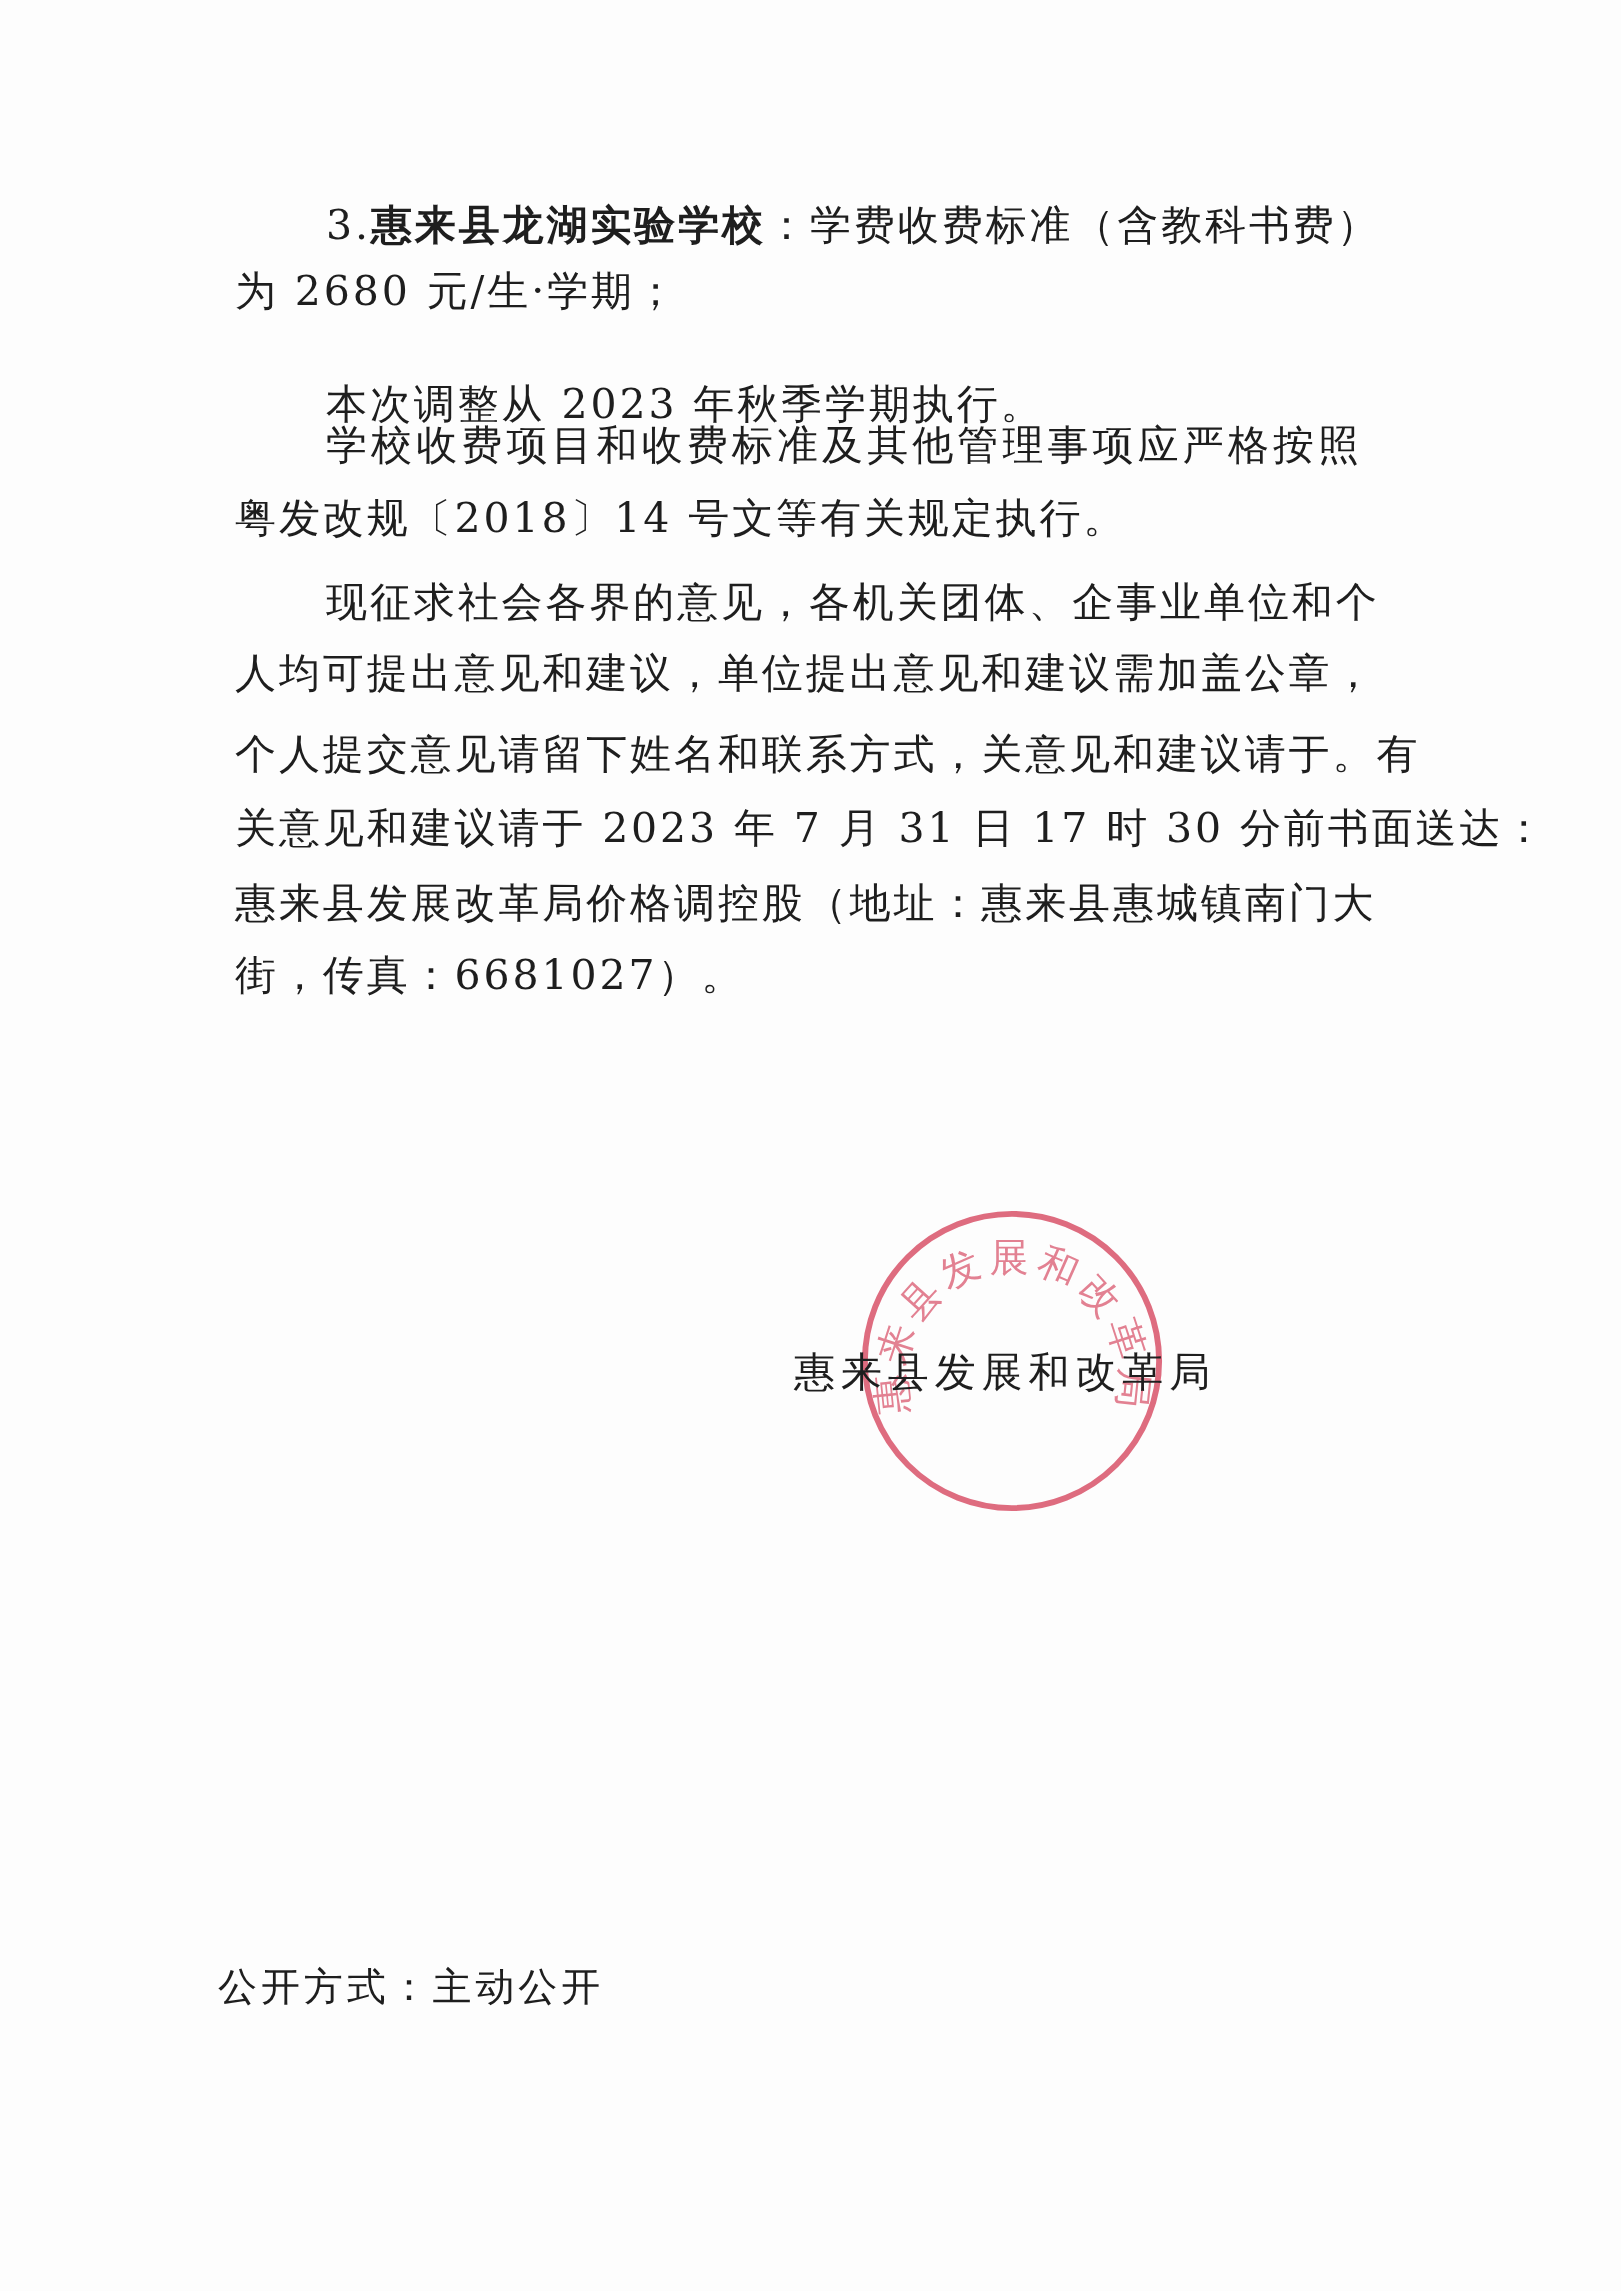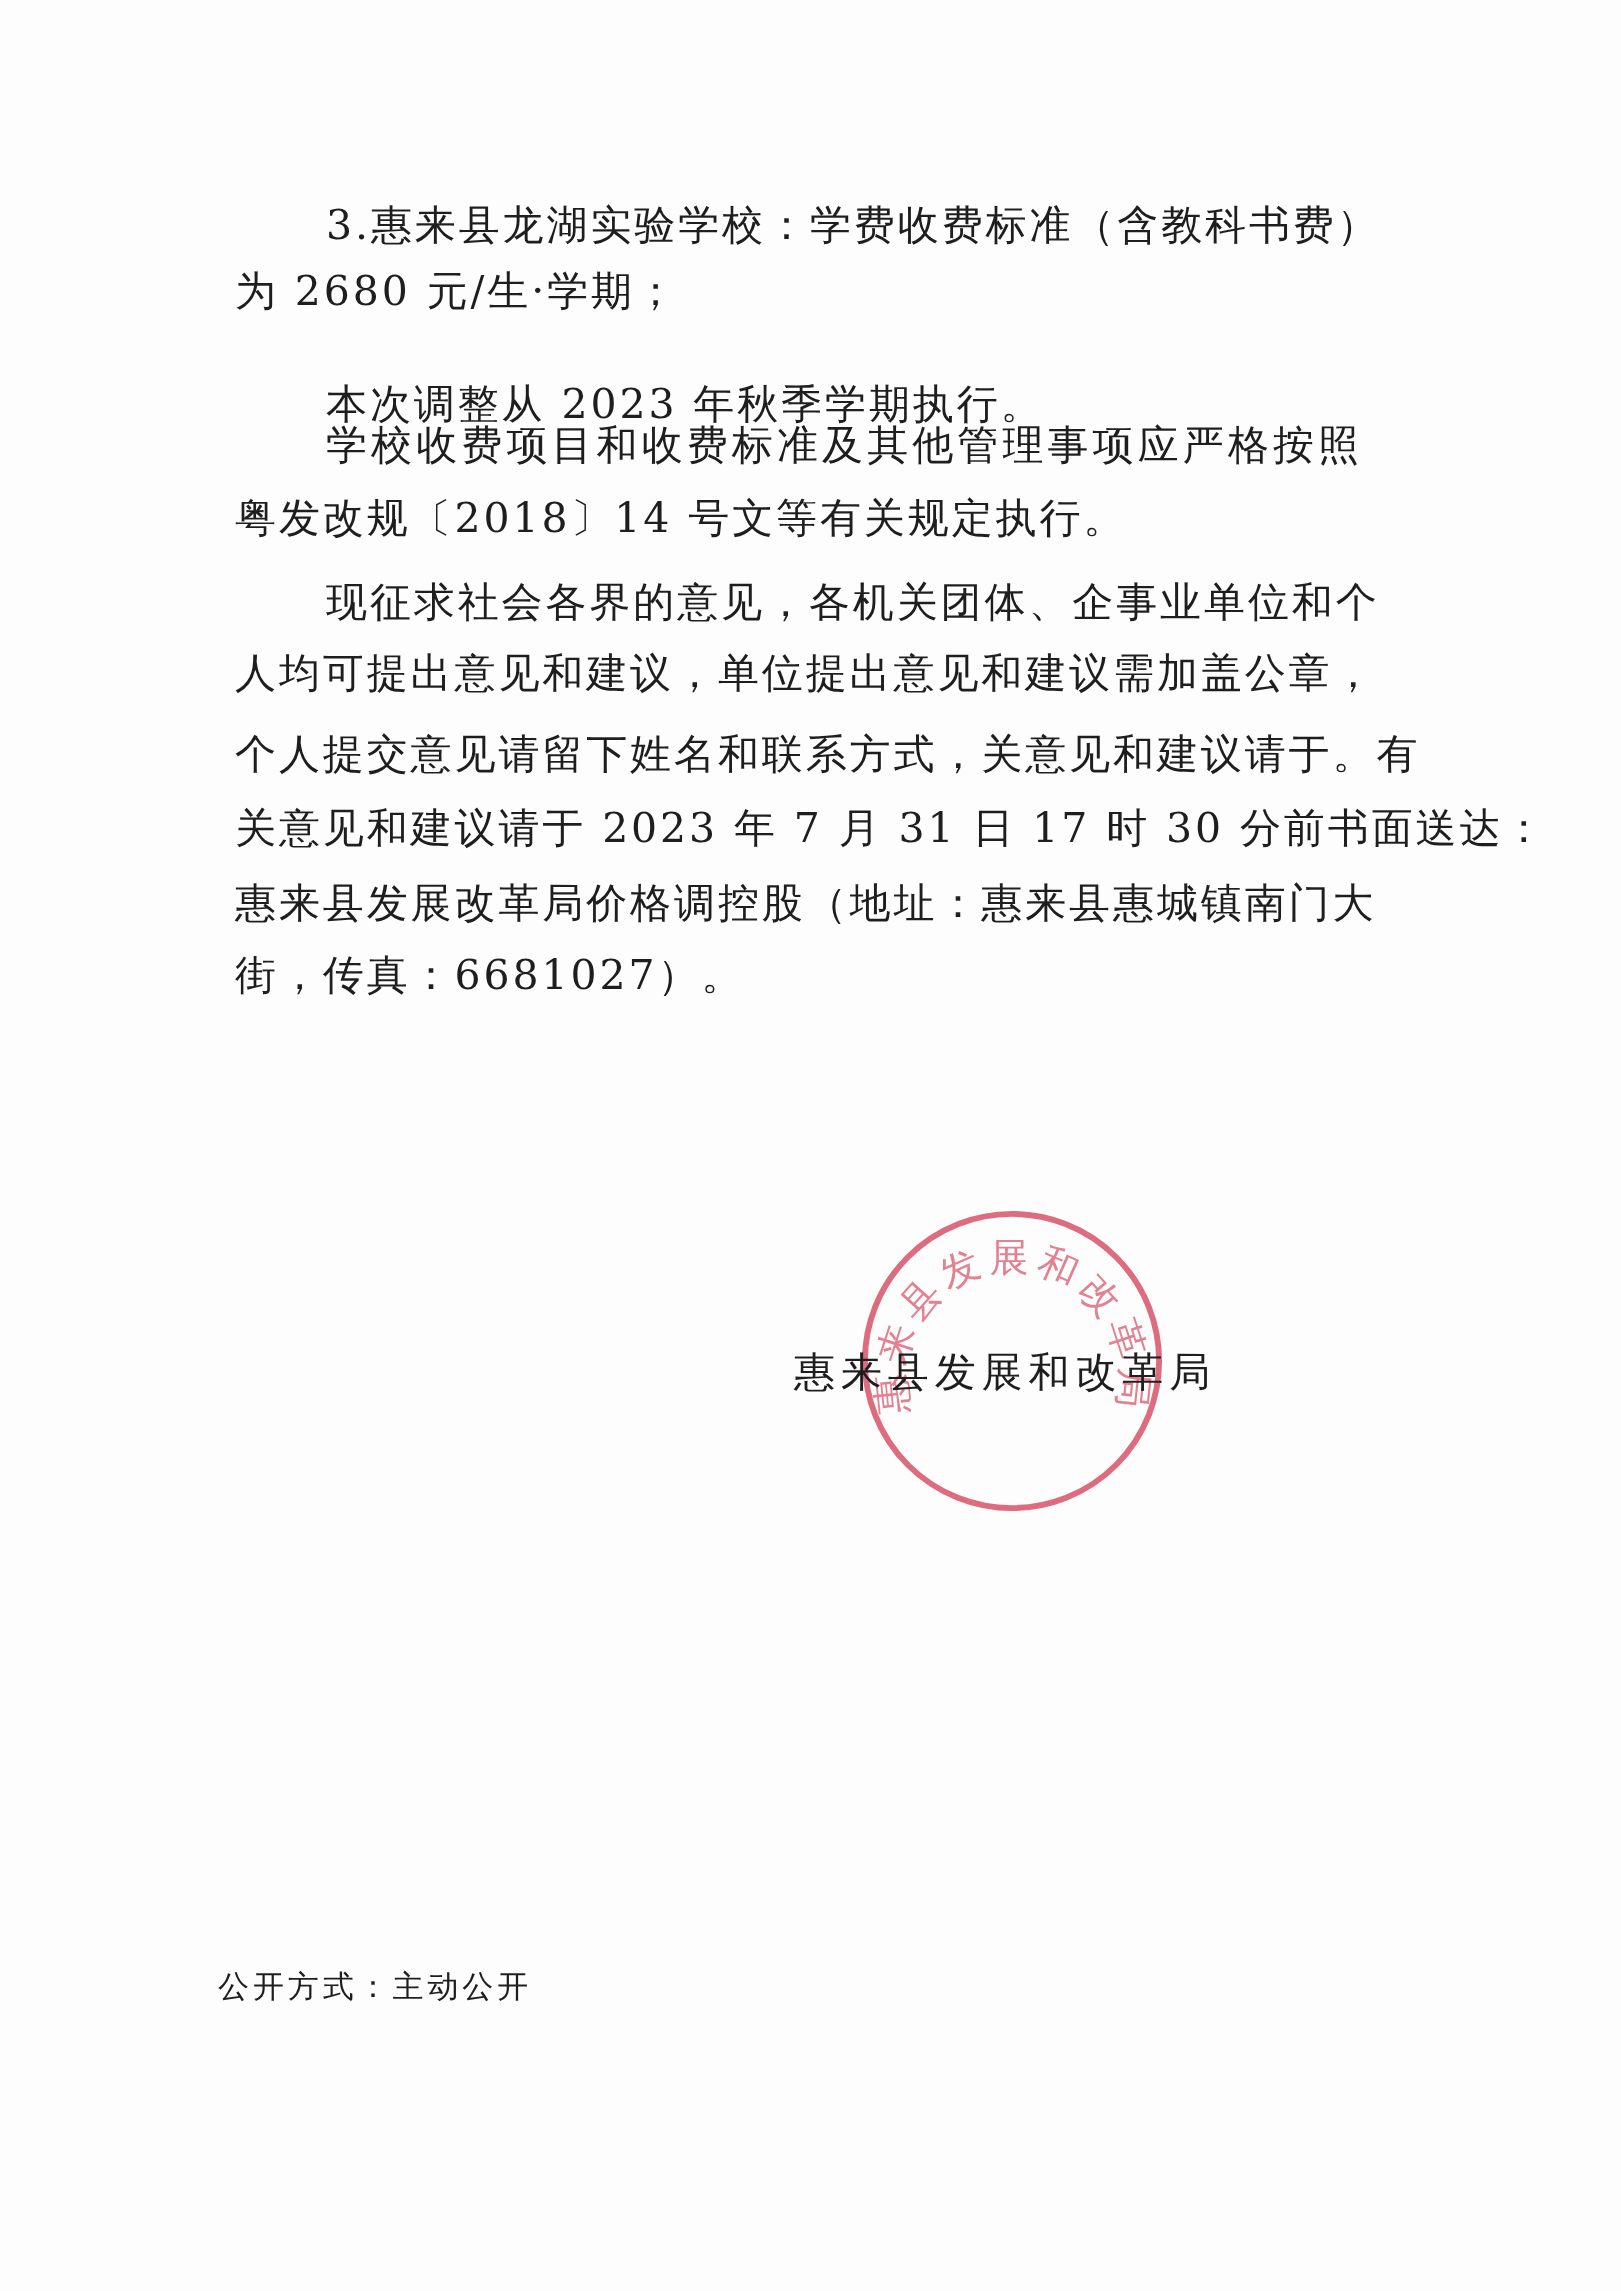--- a/index.html
+++ b/index.html
@@ -19,32 +19,32 @@
     font-size: 41px;
     line-height: 49px;
     height: 49px;
     white-space: nowrap;
     letter-spacing: 2.9px;
     text-align: justify;
     text-align-last: justify;
   }
   .line.last { text-align-last: left; }
   .line.indent { left: 326px; width: 1036px; }
-  .bold { font-weight: normal; }
+  .bold { font-weight: bold; }
   .sig {
     position: absolute;
     font-size: 41px;
     line-height: 49px;
     white-space: nowrap;
     letter-spacing: 5.9px;
   }
   .footer {
     position: absolute;
     left: 218px; top: 1962px;
-    font-size: 31px; line-height: 49px;
+    font-size: 39px; line-height: 49px;
     white-space: nowrap;
     letter-spacing: 3.9px;
   }
   .seal {
     position: absolute;
     left: 859px; top: 1208px;
     width: 306px; height: 306px;
     pointer-events: none;
     opacity: 0.85;
   }

